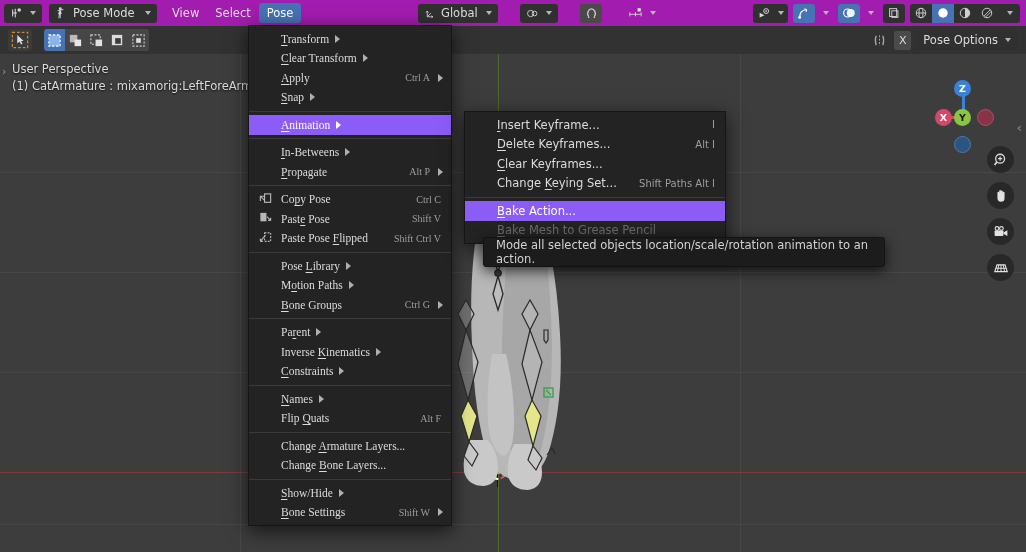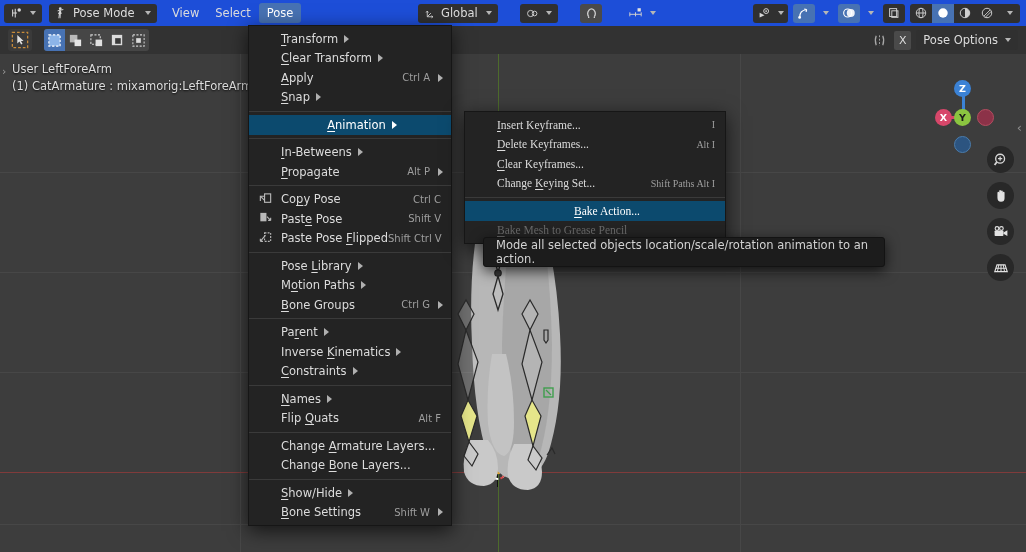--- a/index.html
+++ b/index.html
@@ -9,21 +9,21 @@
     font-family:"DejaVu Sans", sans-serif;
     font-size:11.5px;
     color:#e6e6e6;
     position:relative;
     -webkit-font-smoothing:antialiased;
   }
 
   
   #topbar {
     position:absolute; left:0; top:0; width:1026px; height:26px;
-    background:#1d4ed8;
+    background:#a21caf;
     display:flex; align-items:center;
     padding:0 4px;
     z-index:30;
   }
   .hdr-btn {
     display:flex; align-items:center; gap:4px;
     height:19px; padding:0 6px;
     background:#303030; border-radius:3px;
     color:#dcdcdc; font-size:11.5px; white-space:nowrap;
   }
@@ -122,36 +122,36 @@
     z-index:60;
   }
   .mi {
     position:relative;
     display:flex; align-items:center;
     height:19.5px;
     padding:0 8px 0 32px;
     font-size:11.5px; color:#dcdcdc;
     white-space:nowrap;
   }
-  .mi.hl { background:#0c4a6e; color:#ffffff;justify-content:center; }
+  .mi.hl { background:#8b5cf6; color:#ffffff; }
   .mi.dis { color:#6a6a6a; }
   .mi .lbl { flex:0 0 auto; }
   .mi .sc { margin-left:auto; color:#9e9e9e; font-size:10px; padding-right:2px;}
   .mi .arr {
     width:0;height:0;margin-left:6px;
     border-top:4px solid transparent;border-bottom:4px solid transparent;
     border-left:5px solid #b0b0b0;
   }
   .mi.hl .arr { border-left-color:#ffffff; }
   .mi .micon { position:absolute; left:9px; top:2px; width:15px;height:15px; }
   .msep { height:1px; background:#3a3a3a; margin:3.5px 0; }
   .u { text-decoration:underline; text-underline-offset:2px; }
 
-  #pose-menu { left:248px; top:25px; width:204px; }
-  #anim-menu { left:464px; top:111px; width:262px;font-family:Liberation Serif, serif; }
+  #pose-menu { left:248px; top:25px; width:204px;font-family:Liberation Serif, serif; }
+  #anim-menu { left:464px; top:111px; width:262px; }
 
   
   #tooltip {
     position:absolute; left:483px; top:237px; width:402px; height:30px;
     background:#1c1c1c; border:1px solid #131313;
     border-radius:3px;
     box-shadow:0 4px 14px rgba(0,0,0,.7);
     display:flex; align-items:center; padding:0 12px;
     font-size:11.5px; color:#d2d2d2;
     z-index:70;
@@ -421,21 +421,21 @@
 
       <path d="M92 126 L96 126 L96 136 L94 139 L92 136 Z" fill="none" stroke="#2a2a2a" stroke-width="1.2"></path>
       <rect x="92" y="184" width="9" height="9" fill="none" stroke="#3f9e4d" stroke-width="1.4"></rect>
       <path d="M94 186 L99 191" stroke="#3f9e4d" stroke-width="1.2"></path>
       <path d="M95 251 L100 244 L103 250" fill="none" stroke="#2a2a2a" stroke-width="1.2"></path>
     </svg>
   </div>
 
   <div id="vp-arrow">›</div>
   <div id="vp-text">
-    <div>User LeftForeArm</div>
+    <div>User Perspective</div>
     <div>(1) CatArmature : mixamorig:LeftForeArm</div>
   </div>
 
   <div id="sidearrow">‹</div>
 
   <div id="gizmo">
     <div class="ax-line" style="left:42px; top:28px; width:2.5px; height:22px; background:#3b82d6;"></div>
     <div class="ax-line" style="left:24px; top:48px; width:24px; background:#d7476a;"></div>
     <div class="ax-ball" style="left:34px; top:12px; background:#3b82d6; color:#fff;">Z</div>
     <div class="ax-ball" style="left:34px; top:41px; background:#8bc540;">Y</div>

